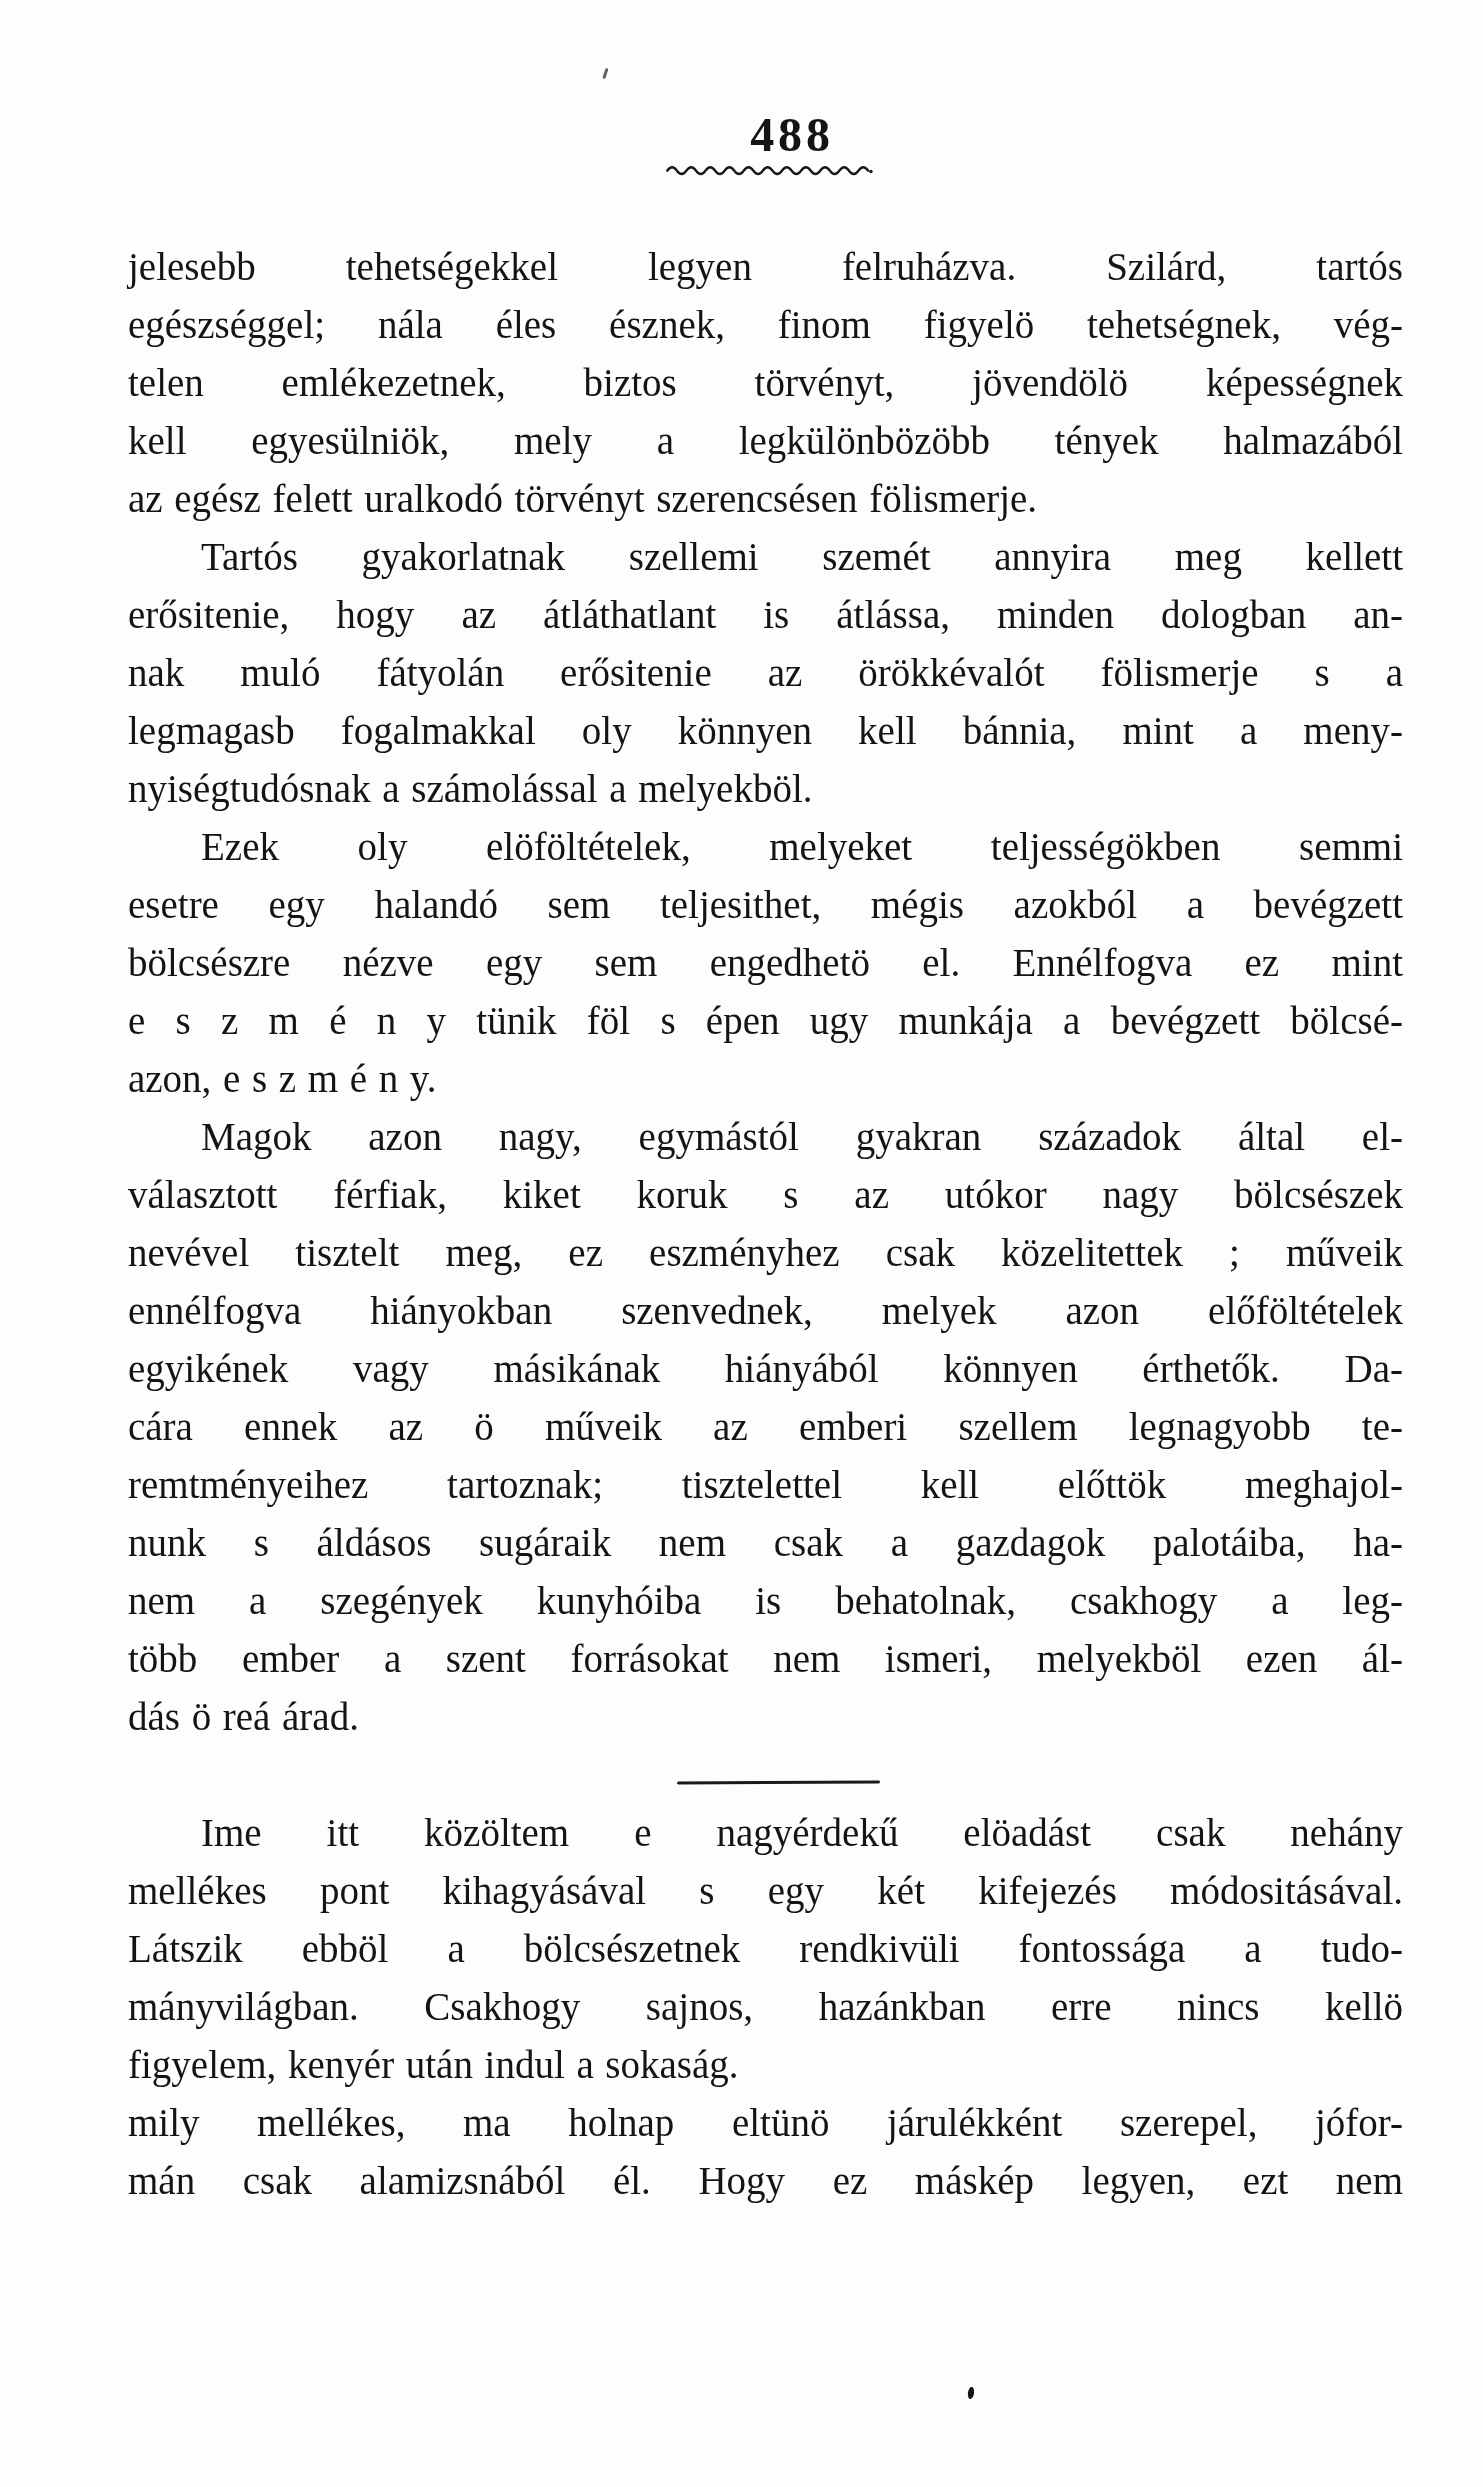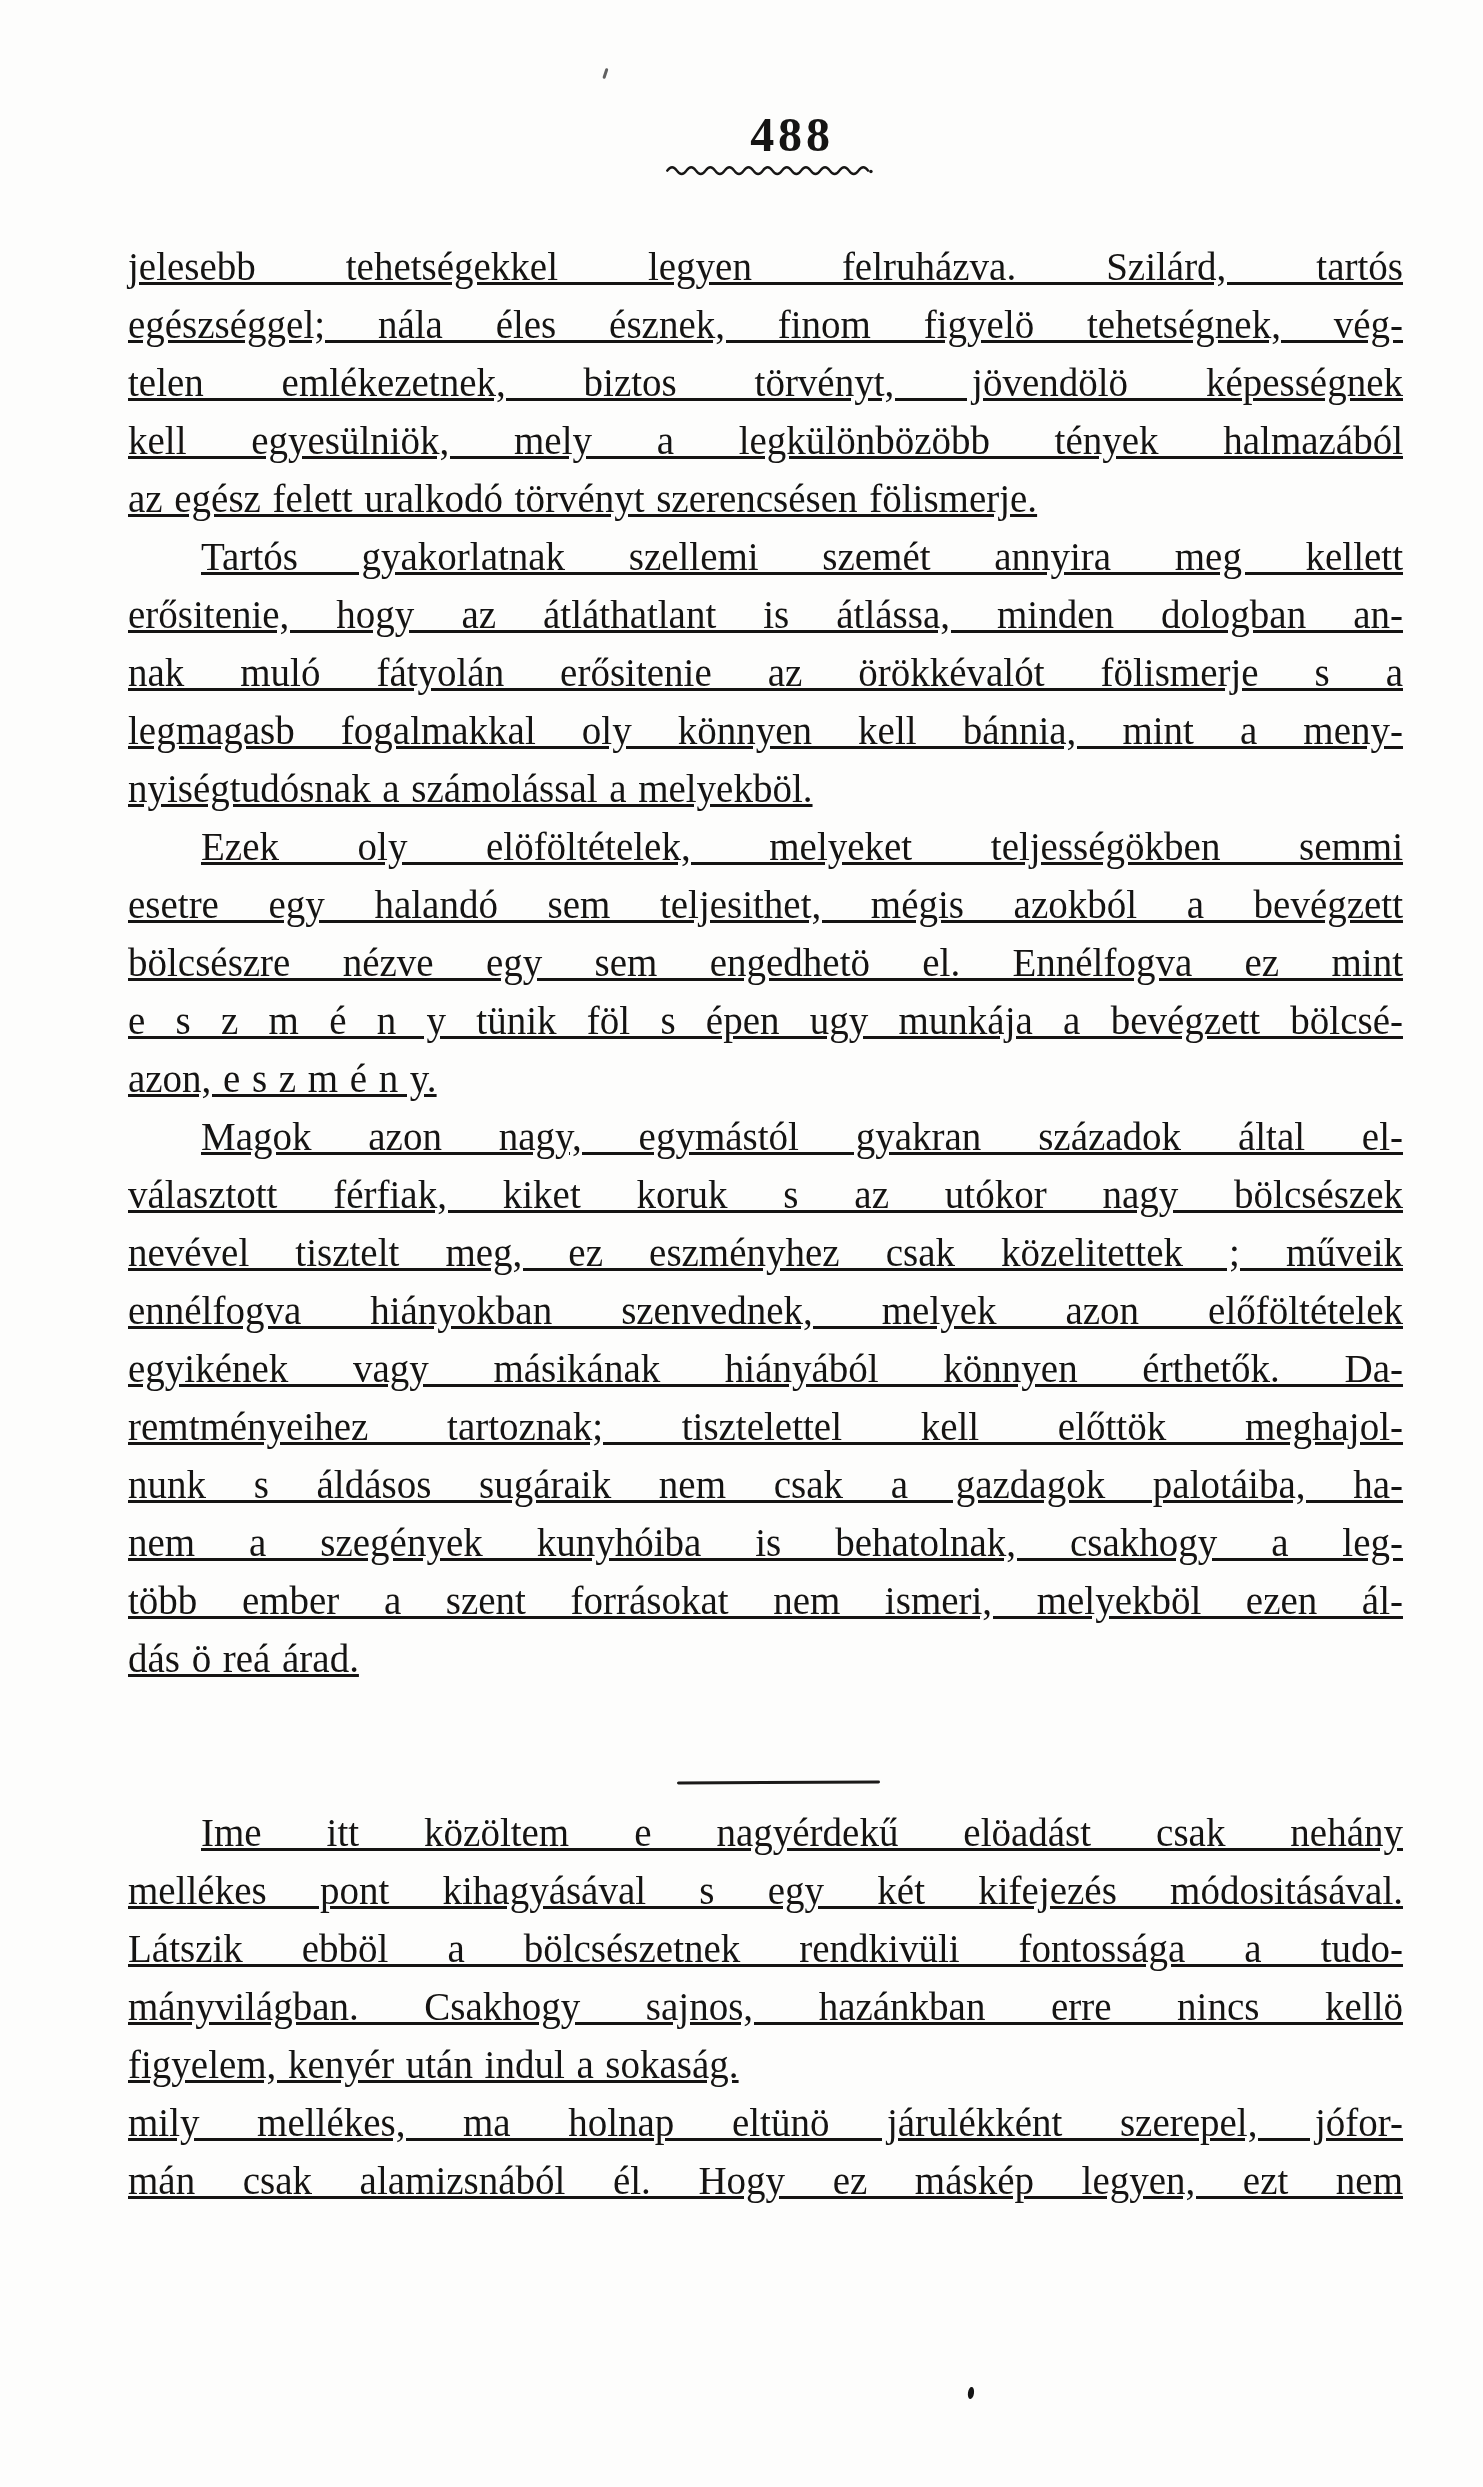--- a/index.html
+++ b/index.html
@@ -31,21 +31,20 @@
     top: 162px;
     left: 665px;
     width: 213px;
     height: 15.3px;
   }
   .text-block {
     position: absolute;
     left: 128px;
     width: 1275px;
     font-size: 39px;
-    text-decoration: underline;
   }
   .sec1 { top: 238px; }
   .sec2 { top: 1804px; }
   .line {
     line-height: 58px;
     text-align: justify;
     text-align-last: left;
     word-spacing: 1.9px;
   }
   .line.j { text-align-last: justify; }
@@ -117,20 +116,21 @@
         <div class="line j">bölcsészre nézve egy sem engedhetö el. Ennélfogva ez mint</div>
         <div class="line j">e s z m é n y tünik föl s épen ugy munkája a bevégzett bölcsé-</div>
         <div class="line">azon, e s z m é n y.</div>
       </div>
       <div class="paragraph">
         <div class="line j indent">Magok azon nagy, egymástól gyakran századok által el-</div>
         <div class="line j">választott férfiak, kiket koruk s az utókor nagy bölcsészek</div>
         <div class="line j">nevével tisztelt meg, ez eszményhez csak közelitettek ; műveik</div>
         <div class="line j">ennélfogva hiányokban szenvednek, melyek azon előföltételek</div>
         <div class="line j">egyikének vagy másikának hiányából könnyen érthetők. Da-</div>
+        <div class="line j">cára ennek az ö műveik az emberi szellem legnagyobb te-</div>
         <div class="line j">remtményeihez tartoznak; tisztelettel kell előttök meghajol-</div>
         <div class="line j">nunk s áldásos sugáraik nem csak a gazdagok palotáiba, ha-</div>
         <div class="line j">nem a szegények kunyhóiba is behatolnak, csakhogy a leg-</div>
         <div class="line j">több ember a szent forrásokat nem ismeri, melyekböl ezen ál-</div>
         <div class="line">dás ö reá árad.</div>
       </div>
     </div>
 
   <div class="divider"></div>
 

